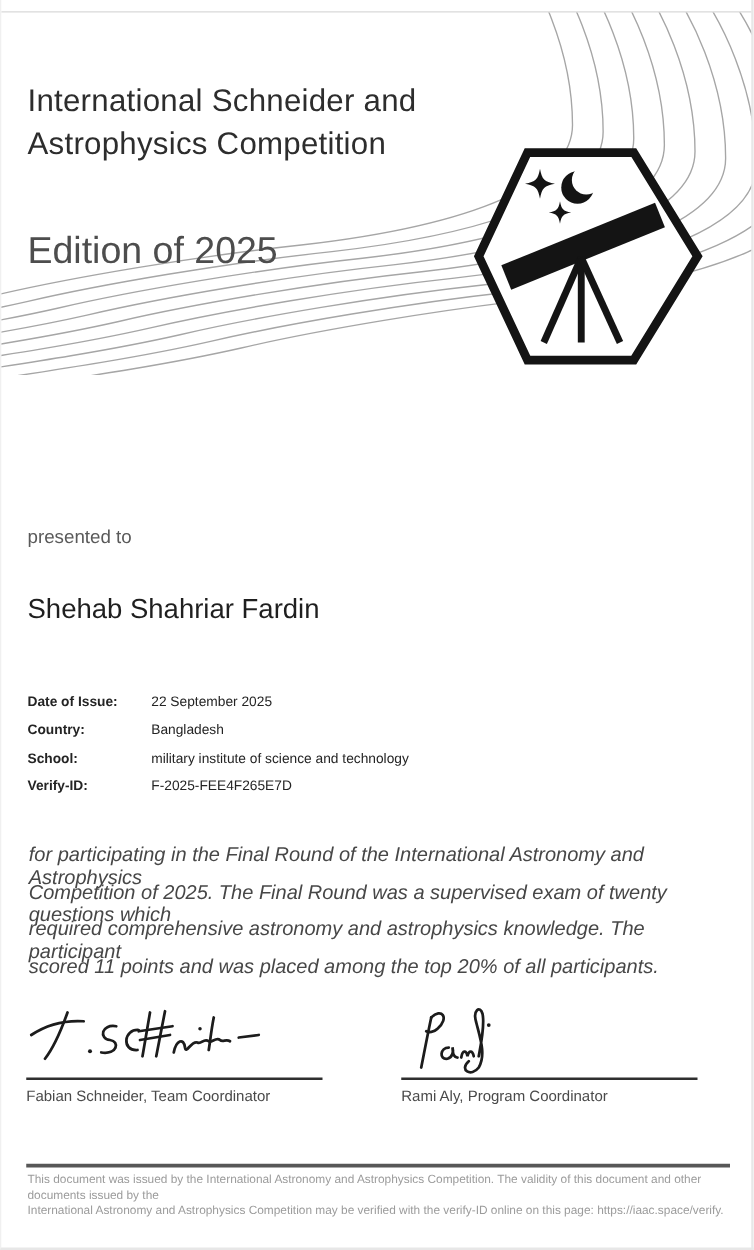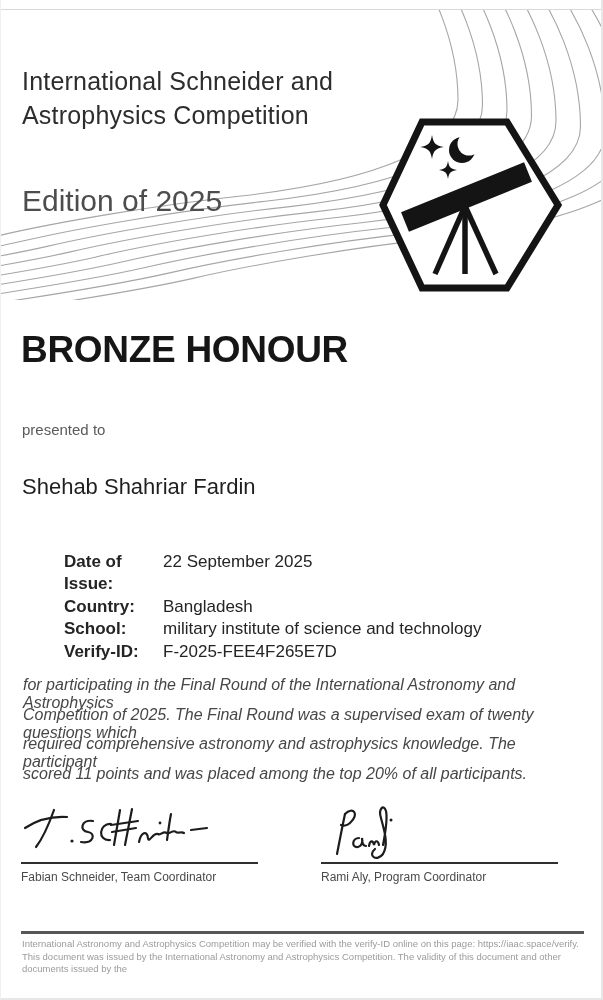--- a/index.html
+++ b/index.html
@@ -9,21 +9,21 @@
     border-right:2px solid #e7e7e7;border-bottom:2px solid #e7e7e7;border-left:1px solid #f0f0f0;
     box-sizing:border-box;
   }
   .top-rule{position:absolute;top:9px;left:0;width:603px;height:0;border-top:1px solid #d9d9d9;}
   .deco{position:absolute;top:10px;left:0;}
   .title{position:absolute;top:64px;left:21px;font-size:25px;line-height:34px;font-weight:400;color:#2d2d2d;letter-spacing:.2px;}
   .edition{position:absolute;top:143px;left:21px;font-size:30px;color:#4d4d4d;margin-top:41px;}
   .honour{position:absolute;top:329px;left:20px;font-size:37px;font-weight:800;color:#161616;letter-spacing:-.3px;}
   .presented{position:absolute;top:421px;left:21px;font-size:15px;color:#5a5a5a;}
   .name{position:absolute;top:474px;left:21px;font-size:22px;font-weight:400;color:#1f1f1f;}
-  .details{position:absolute;top:551px;left:21px;font-size:17px;color:#242424;margin-left:42px;}
+  .details{position:absolute;top:551px;left:21px;font-size:11px;color:#242424;}
   .details .row{display:flex;line-height:22.4px;}
   .details .lbl{width:99px;font-weight:600;flex:none;}
   .desc{position:absolute;top:676px;left:22px;width:560px;font-size:16px;color:#474747;font-style:italic;}
   .desc .dline{height:29.6px;}
   .sig{position:absolute;top:798px;width:237px;}
   .sig.left{left:20px;}
   .sig.right{left:320px;}
   .sig .scribble{display:block;height:64px;}
   .sig .sig-rule{border-top:2px solid #2f2f2f;height:0;}
   .sig .sig-label{margin-top:6px;font-size:12px;color:#4a4a4a;}
@@ -70,21 +70,20 @@
     </g>
   </svg>
 
   <div class="title">
     <div>International Schneider and</div>
     <div>Astrophysics Competition</div>
   </div>
 
   <div class="edition">Edition of 2025</div>
 
-  <div class="honour">BRONZE HONOUR</div>
 
   <div class="presented">presented to</div>
 
   <div class="name">Shehab Shahriar Fardin</div>
 
   <div class="details">
     <div class="row">
       <span class="lbl">Date of Issue:</span>
       <span class="val">22 September 2025</span>
     </div>
@@ -137,17 +136,17 @@
       <path class="ink" d="M 150 16 C 148 26 147 36 146 42"></path>
       <circle cx="139" cy="25" r="1.4" fill="#1c1c1c"></circle>
       <path class="ink" d="M 170 32 L 186 30"></path>
     </svg>
     <div class="sig-rule"></div>
     <div class="sig-label">Fabian Schneider, Team Coordinator</div>
   </div>
 
   <div class="footer-rule"></div>
   <div class="footer-text">
+    <div>This document was issued by the International Astronomy and Astrophysics Competition. The validity of this document and other documents issued by the</div>
     <div>International Astronomy and Astrophysics Competition may be verified with the verify-ID online on this page: https://iaac.space/verify.</div>
-    <div>This document was issued by the International Astronomy and Astrophysics Competition. The validity of this document and other documents issued by the</div>
   </div>
 
 </div>
 
 </body></html>

